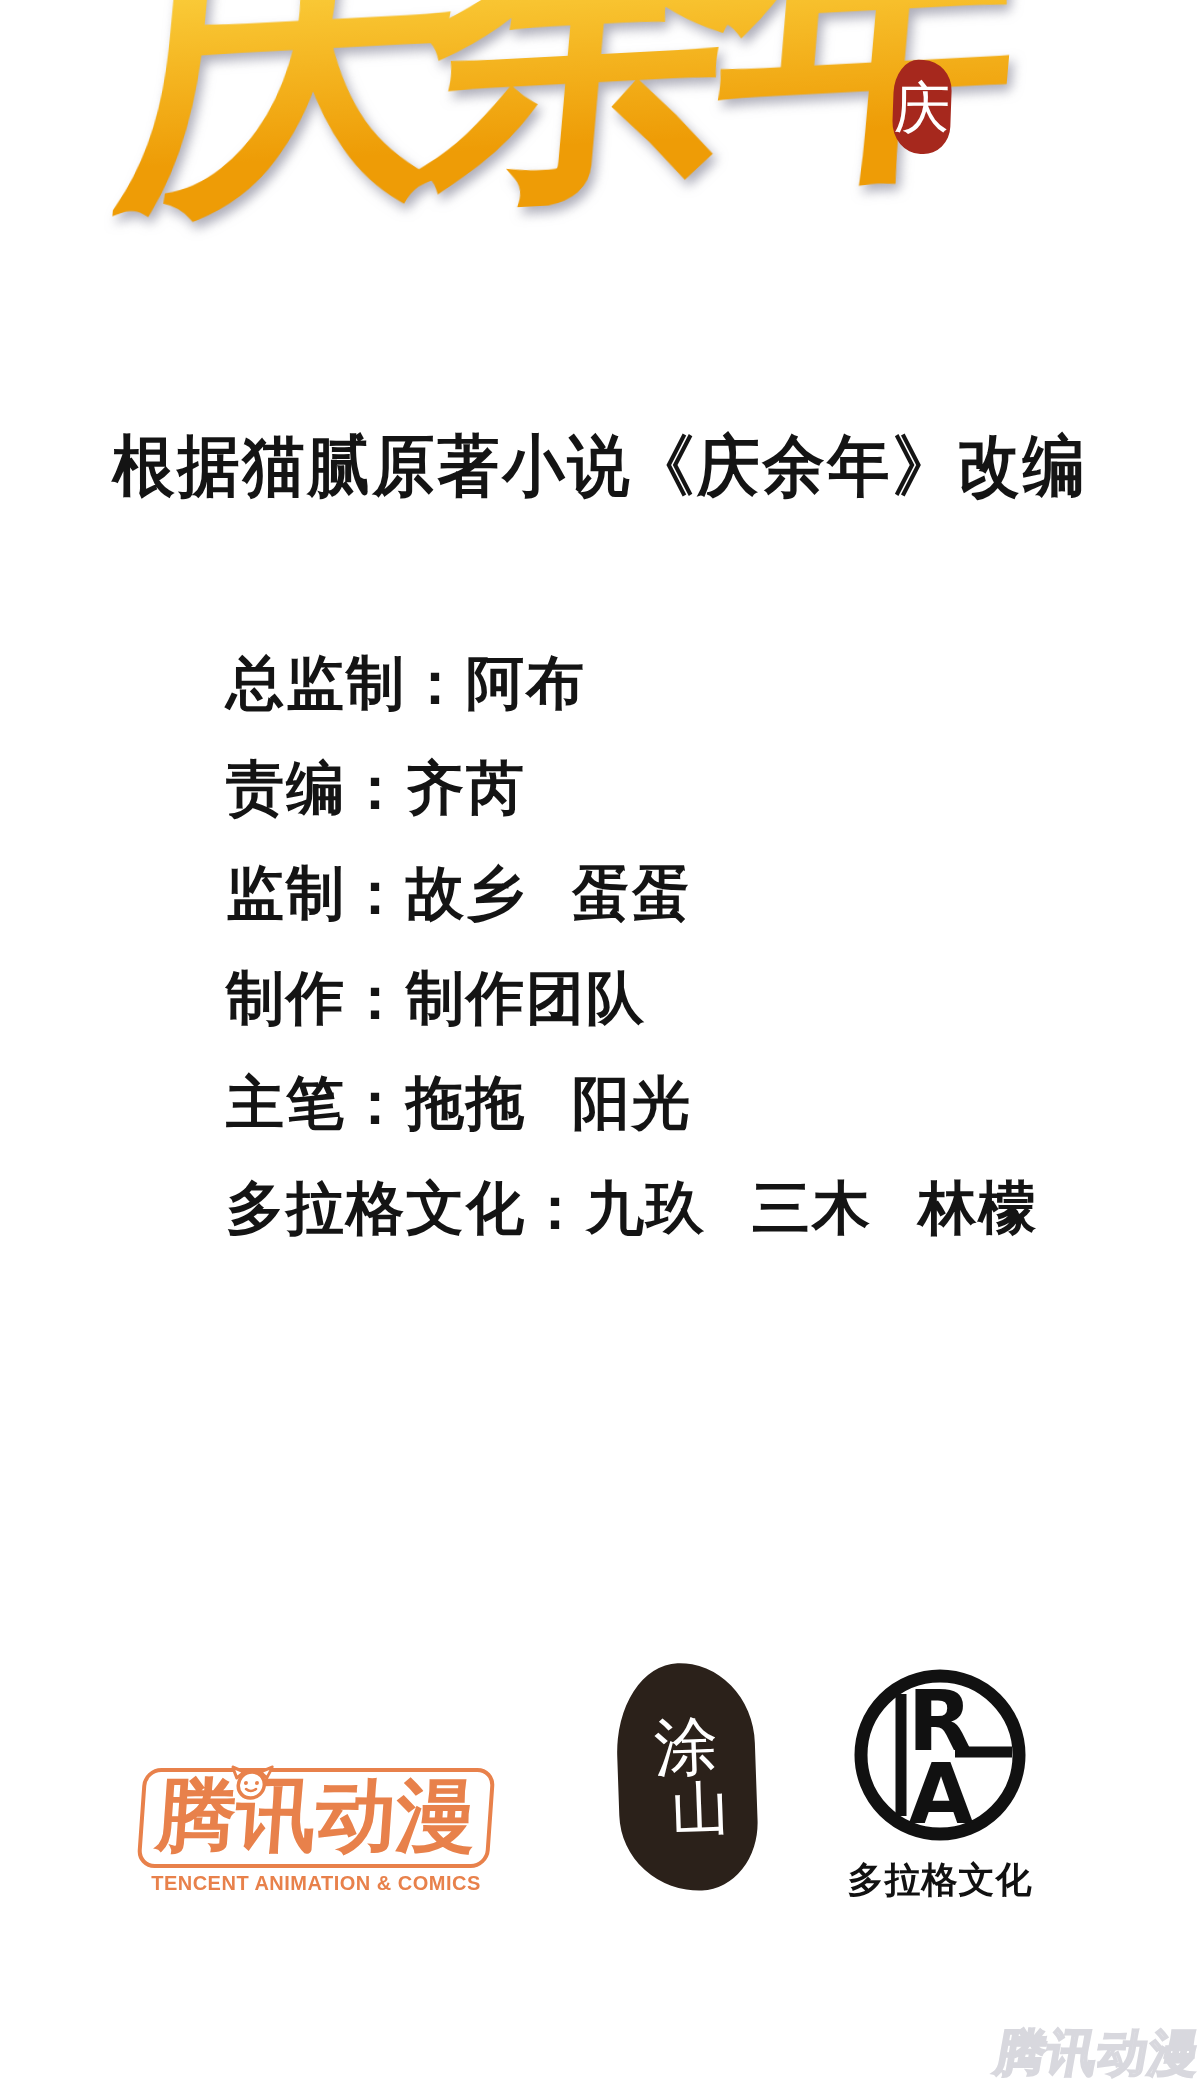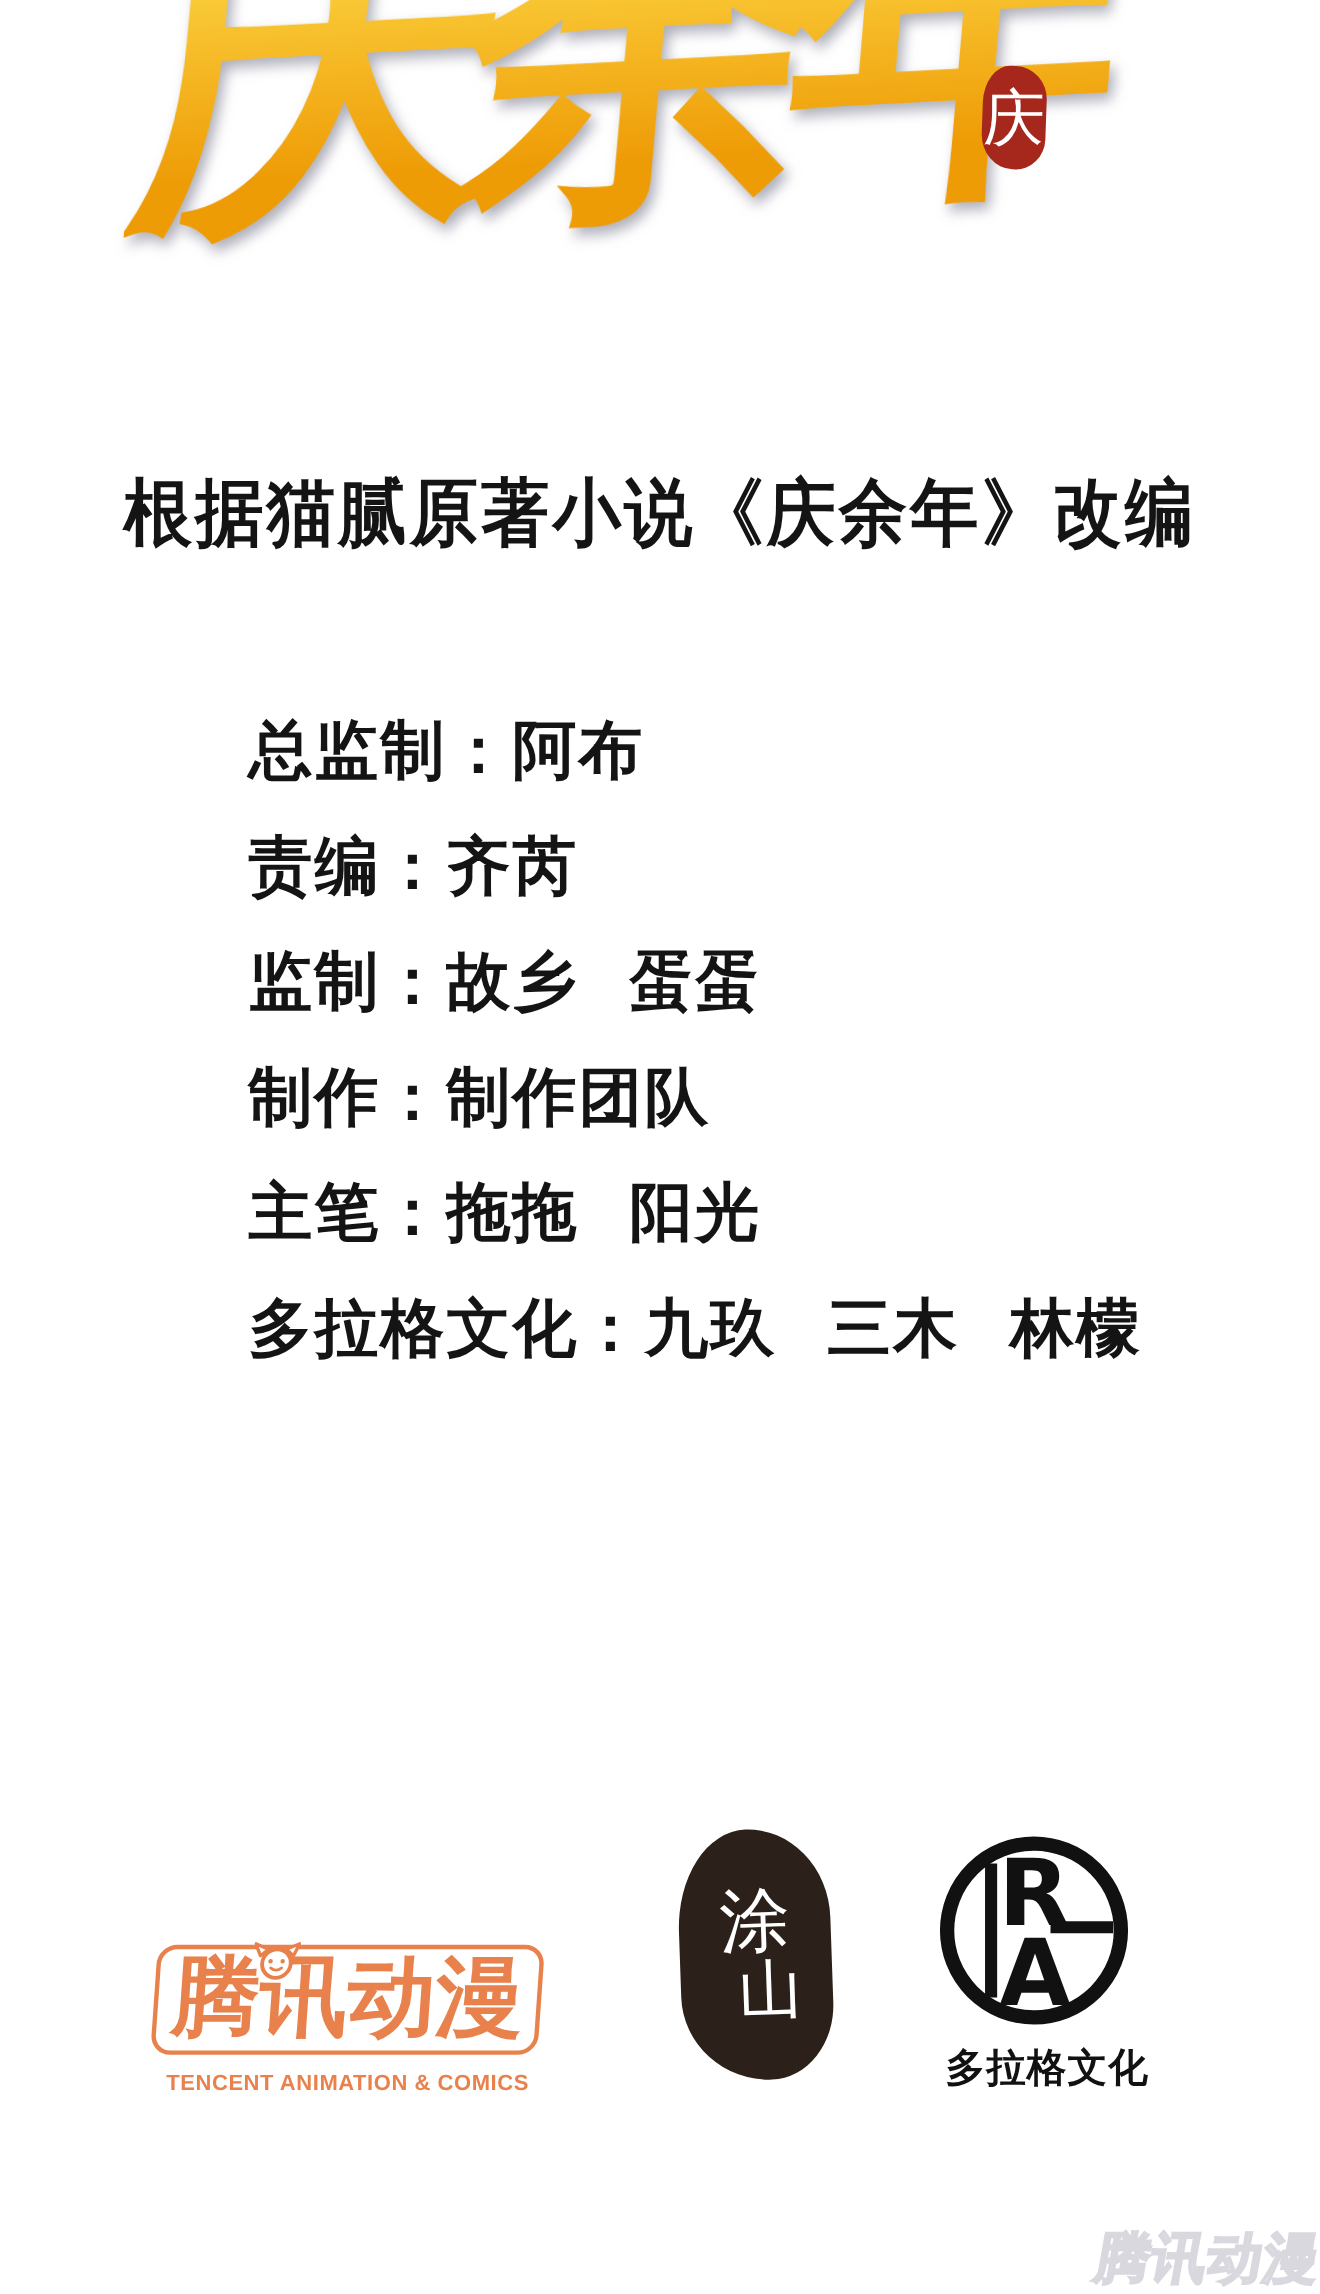--- a/index.html
+++ b/index.html
@@ -56,21 +56,21 @@
     position:relative;display:inline-block;
     border:4px solid var(--tencent_orange,#E8814B);border-radius:18px;
     padding:2px 12px 6px;background:#fff;transform:skewX(-4deg);
   }
   .tencent-cn{
     font-size:80px;font-weight:900;line-height:1.05;letter-spacing:0;
     color:var(--tencent_orange,#E8814B);white-space:nowrap;
   }
   .tencent-face{position:absolute;left:84px;top:-8px;}
   .tencent-en{
-    margin-top:15px;font-size:20px;font-weight:bold;letter-spacing:.5px;
+    margin-top:4px;font-size:20px;font-weight:bold;letter-spacing:.5px;
     color:var(--tencent_orange,#E8814B);white-space:nowrap;text-align:center;
   }
 
   
   .tushan{
     position:absolute;left:618px;top:1663px;width:138px;height:228px;
     background:var(--ink_black,#2B211A);
     border-radius:46% 54% 42% 58% / 40% 36% 30% 34%;
     display:flex;flex-direction:column;align-items:center;justify-content:center;
     transform:rotate(-2deg);
@@ -78,21 +78,20 @@
   .tushan span{color:#fff;font-family:"DejaVu Serif", serif;line-height:1.02;}
   .tushan .tu{font-size:64px;}
   .tushan .shan{font-size:58px;transform:translateX(12px);}
 
   
   .drag-logo{position:absolute;left:845px;top:1660px;width:190px;}
   .drag-caption{
     position:absolute;left:845px;top:1856px;width:190px;text-align:center;
     font-size:36px;font-weight:800;letter-spacing:1px;color:var(--drag_black,#111);
     white-space:nowrap;
-    margin-left:12px;
   }
 
   
   .watermark{
     position:absolute;left:996px;top:2020px;
     font-size:50px;font-weight:900;letter-spacing:1px;
     color:#f1f1f4;-webkit-text-stroke:2px var(--watermark_gray,#D8D8DE);
     transform:skewX(-10deg);white-space:nowrap;
   }
 </style>

